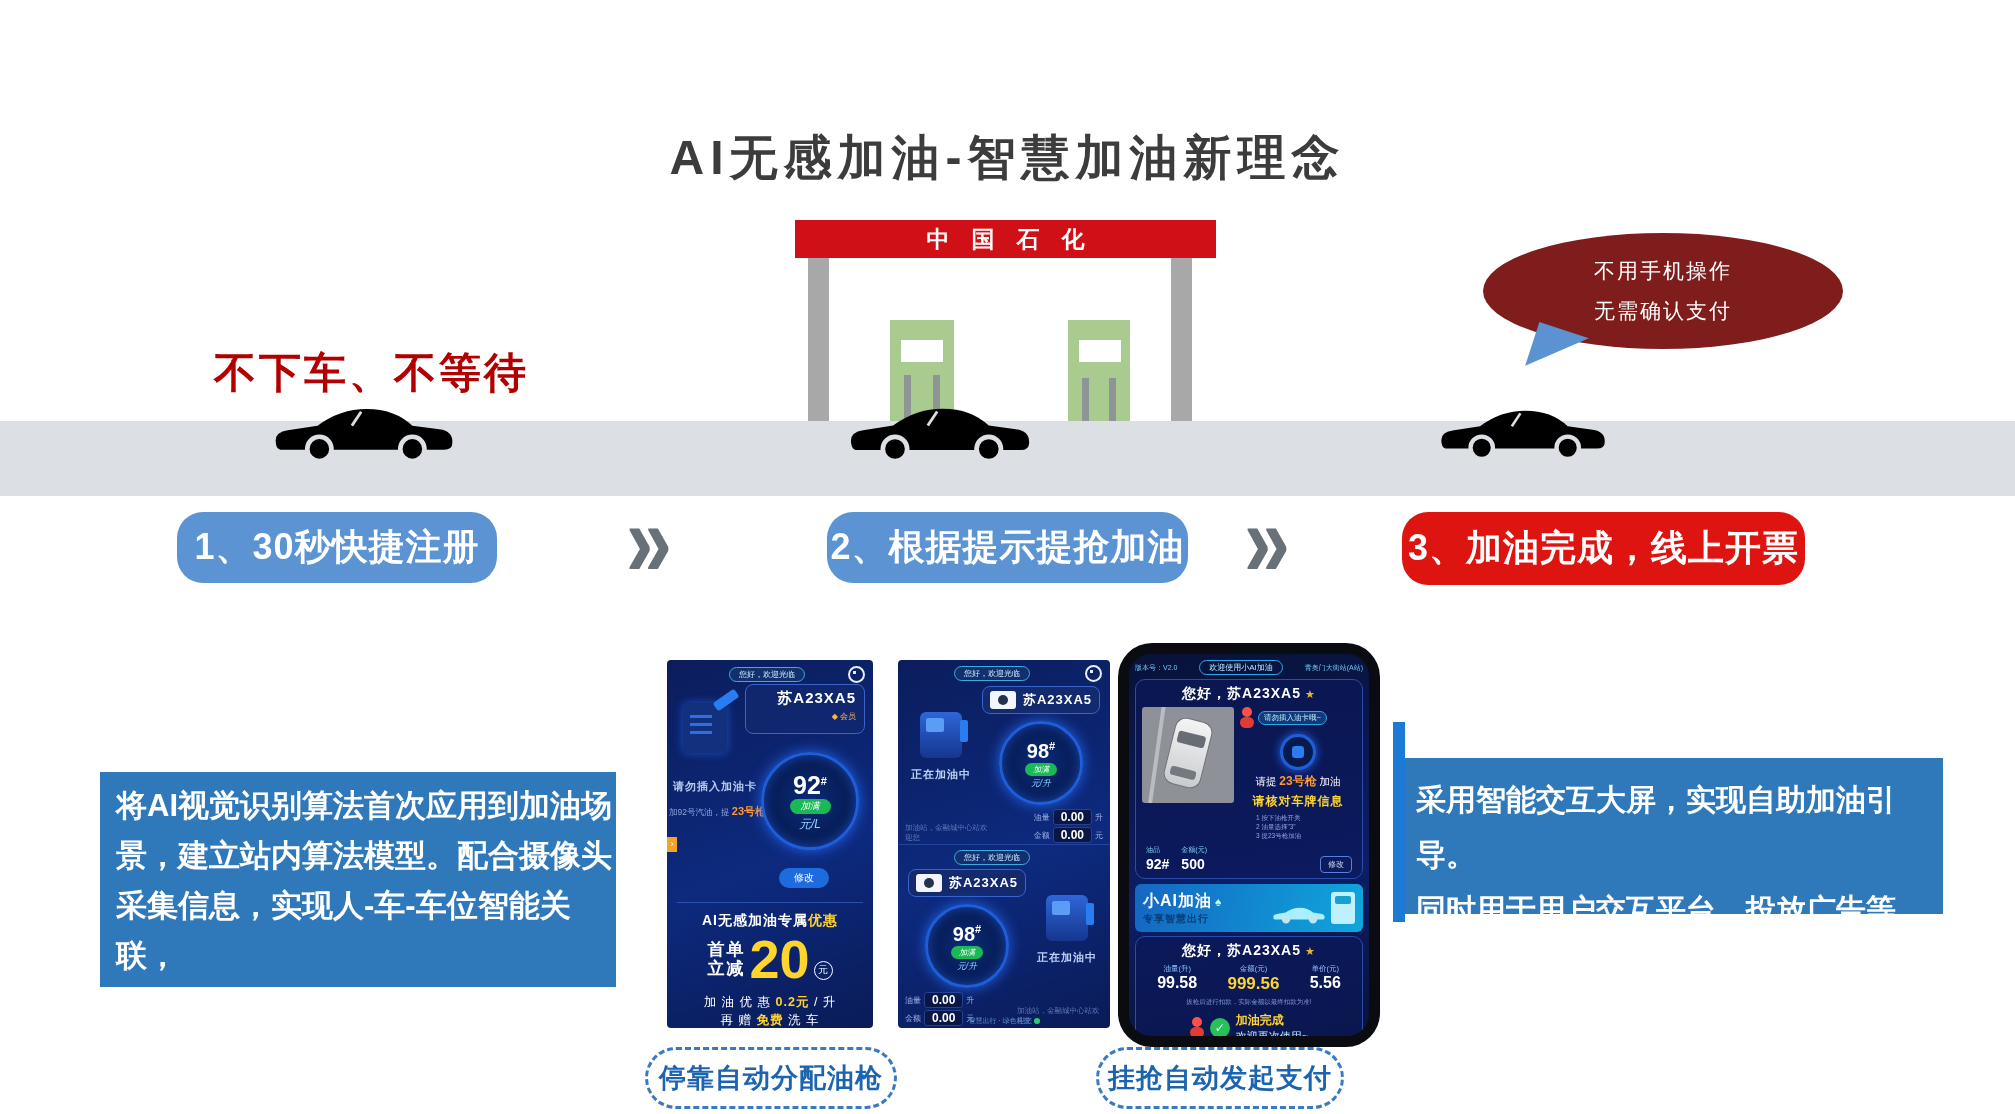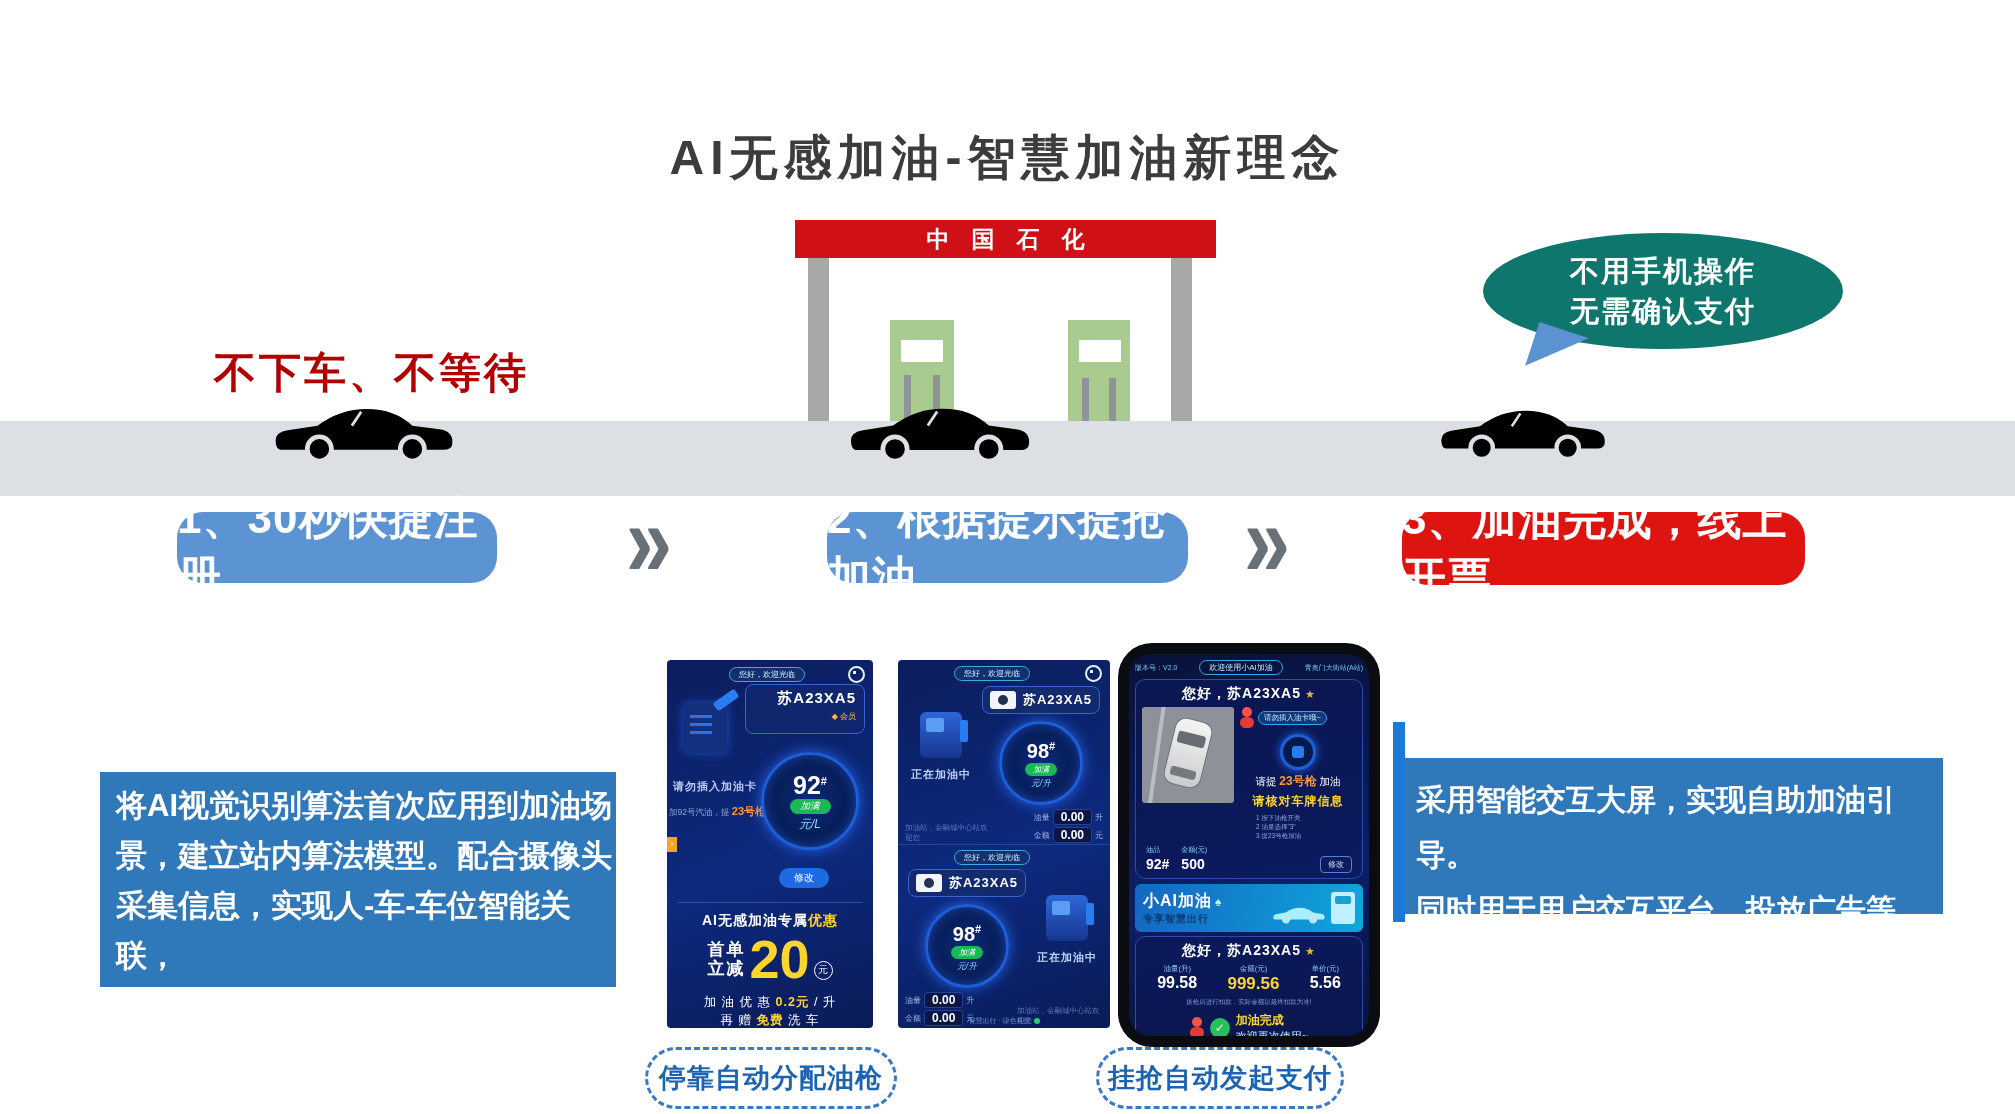--- a/index.html
+++ b/index.html
@@ -34,33 +34,33 @@
 
   .road{position:absolute;left:0;top:421px;width:2015px;height:75px;background:#dce0e4;}
 
   .car{position:absolute;color:#000;}
   .car svg{display:block;width:100%;height:100%;}
   .car1{left:271px;top:404px;width:186px;height:60px;}
   .car2{left:845px;top:404px;width:190px;height:60px;}
   .car3{left:1437px;top:406px;width:172px;height:56px;}
 
   
-  .bubble{position:absolute;left:1483px;top:233px;width:360px;height:116px;background:#0f766e;
+  .bubble{position:absolute;left:1483px;top:233px;width:360px;height:116px;background:#7f1d1d;
           border-radius:50%;display:flex;flex-direction:column;align-items:center;justify-content:center;
-          color:#fff;font-size:29px;font-weight:bold;line-height:40px;letter-spacing:2px;}
+          color:#fff;font-size:21px;font-weight:normal;line-height:40px;letter-spacing:2px;}
   .bubble::after{content:"";position:absolute;left:48px;bottom:-26px;width:0;height:0;
           border-top:46px solid #5b92d2;border-right:52px solid transparent;transform:rotate(18deg);}
 
   .chevron{position:absolute;top:498px;font-size:104px;line-height:84px;color:#687078;
            font-weight:bold;transform:scaleX(.8);}
   .chev1{left:620px;} .chev2{left:1238px;}
 
   
   .pill{position:absolute;top:512px;height:71px;border-radius:26px;display:flex;align-items:center;
-        justify-content:center;color:#fff;font-size:44px;font-weight:bold;letter-spacing:1px;}
+        justify-content:center;color:#fff;font-size:36px;font-weight:bold;letter-spacing:1px;}
   .pill1{left:177px;width:320px;background:#5b93d3;}
   .pill2{left:827px;width:361px;background:#5b93d3;}
   .pill3{left:1402px;width:403px;height:73px;background:#de1410;}
 
   
   .note{position:absolute;background:#2f78ba;color:#fff;white-space:pre-line;font-weight:bold;}
   .note-left{left:100px;top:772px;width:516px;height:215px;font-size:31px;line-height:50px;
              padding:9px 0 0 16px;box-sizing:border-box;}
   .note-right{left:1402px;top:758px;width:541px;height:156px;font-size:30px;line-height:55px;
              padding:14px 0 0 14px;box-sizing:border-box;}

